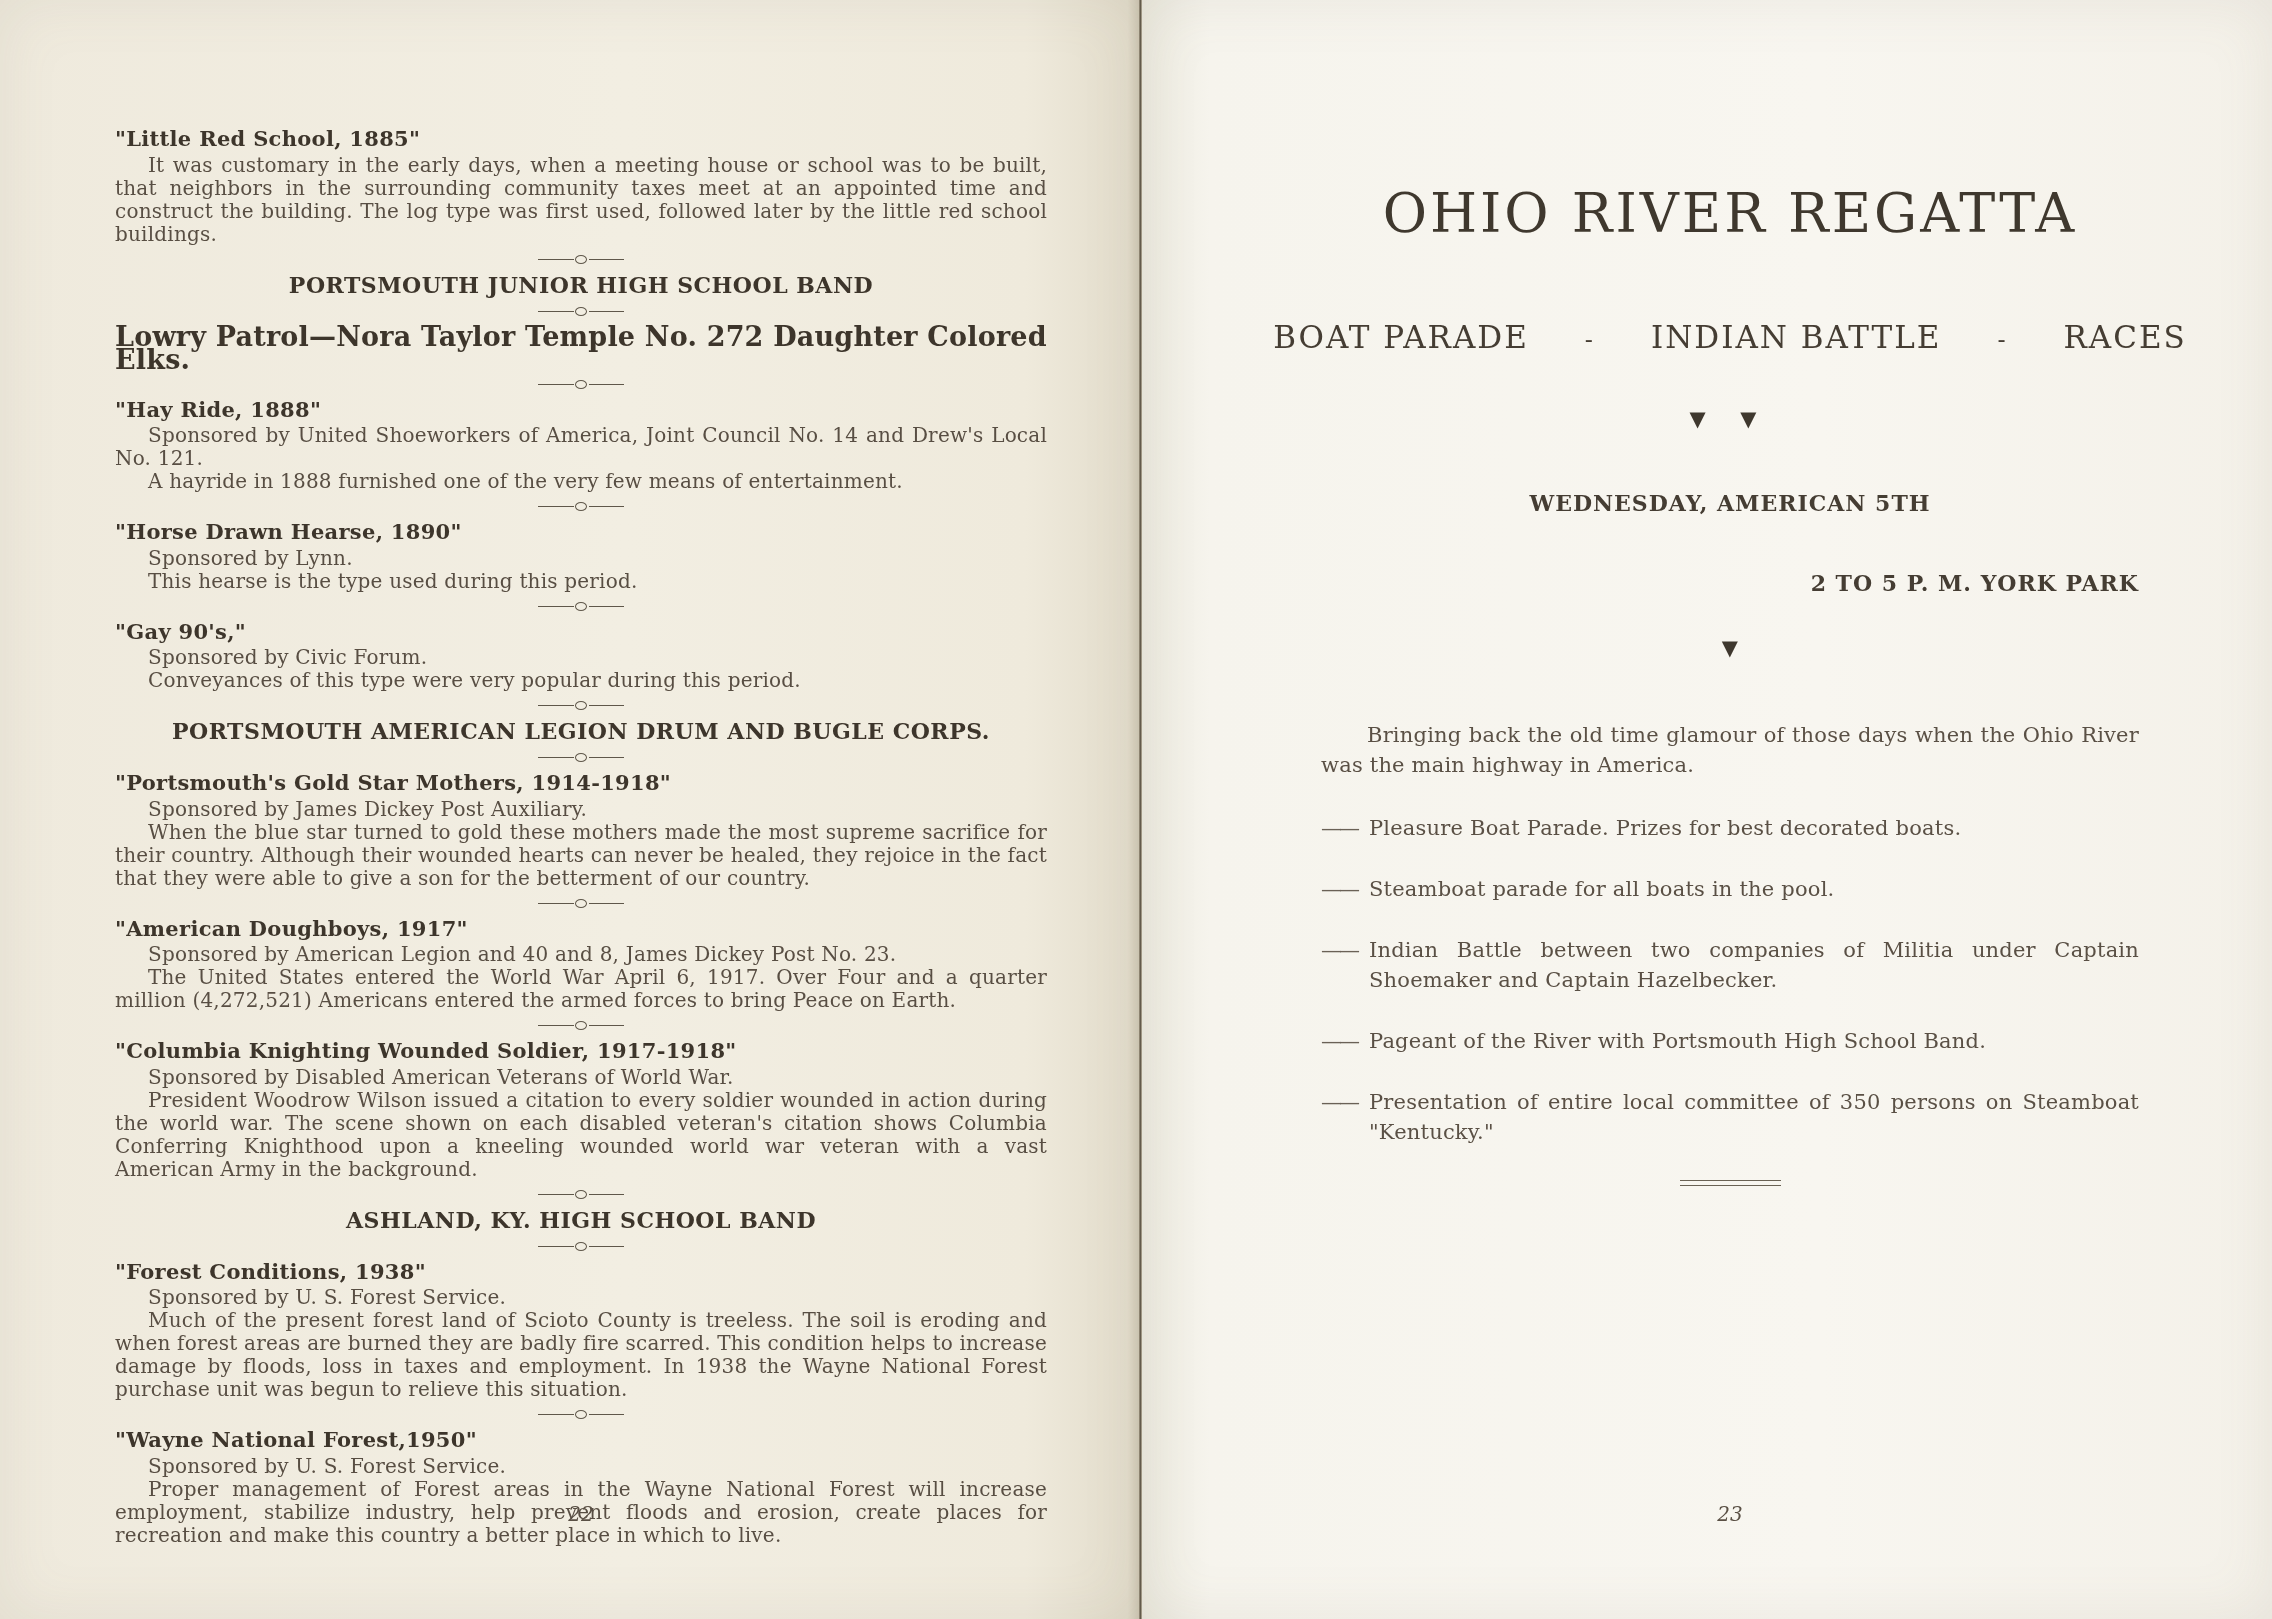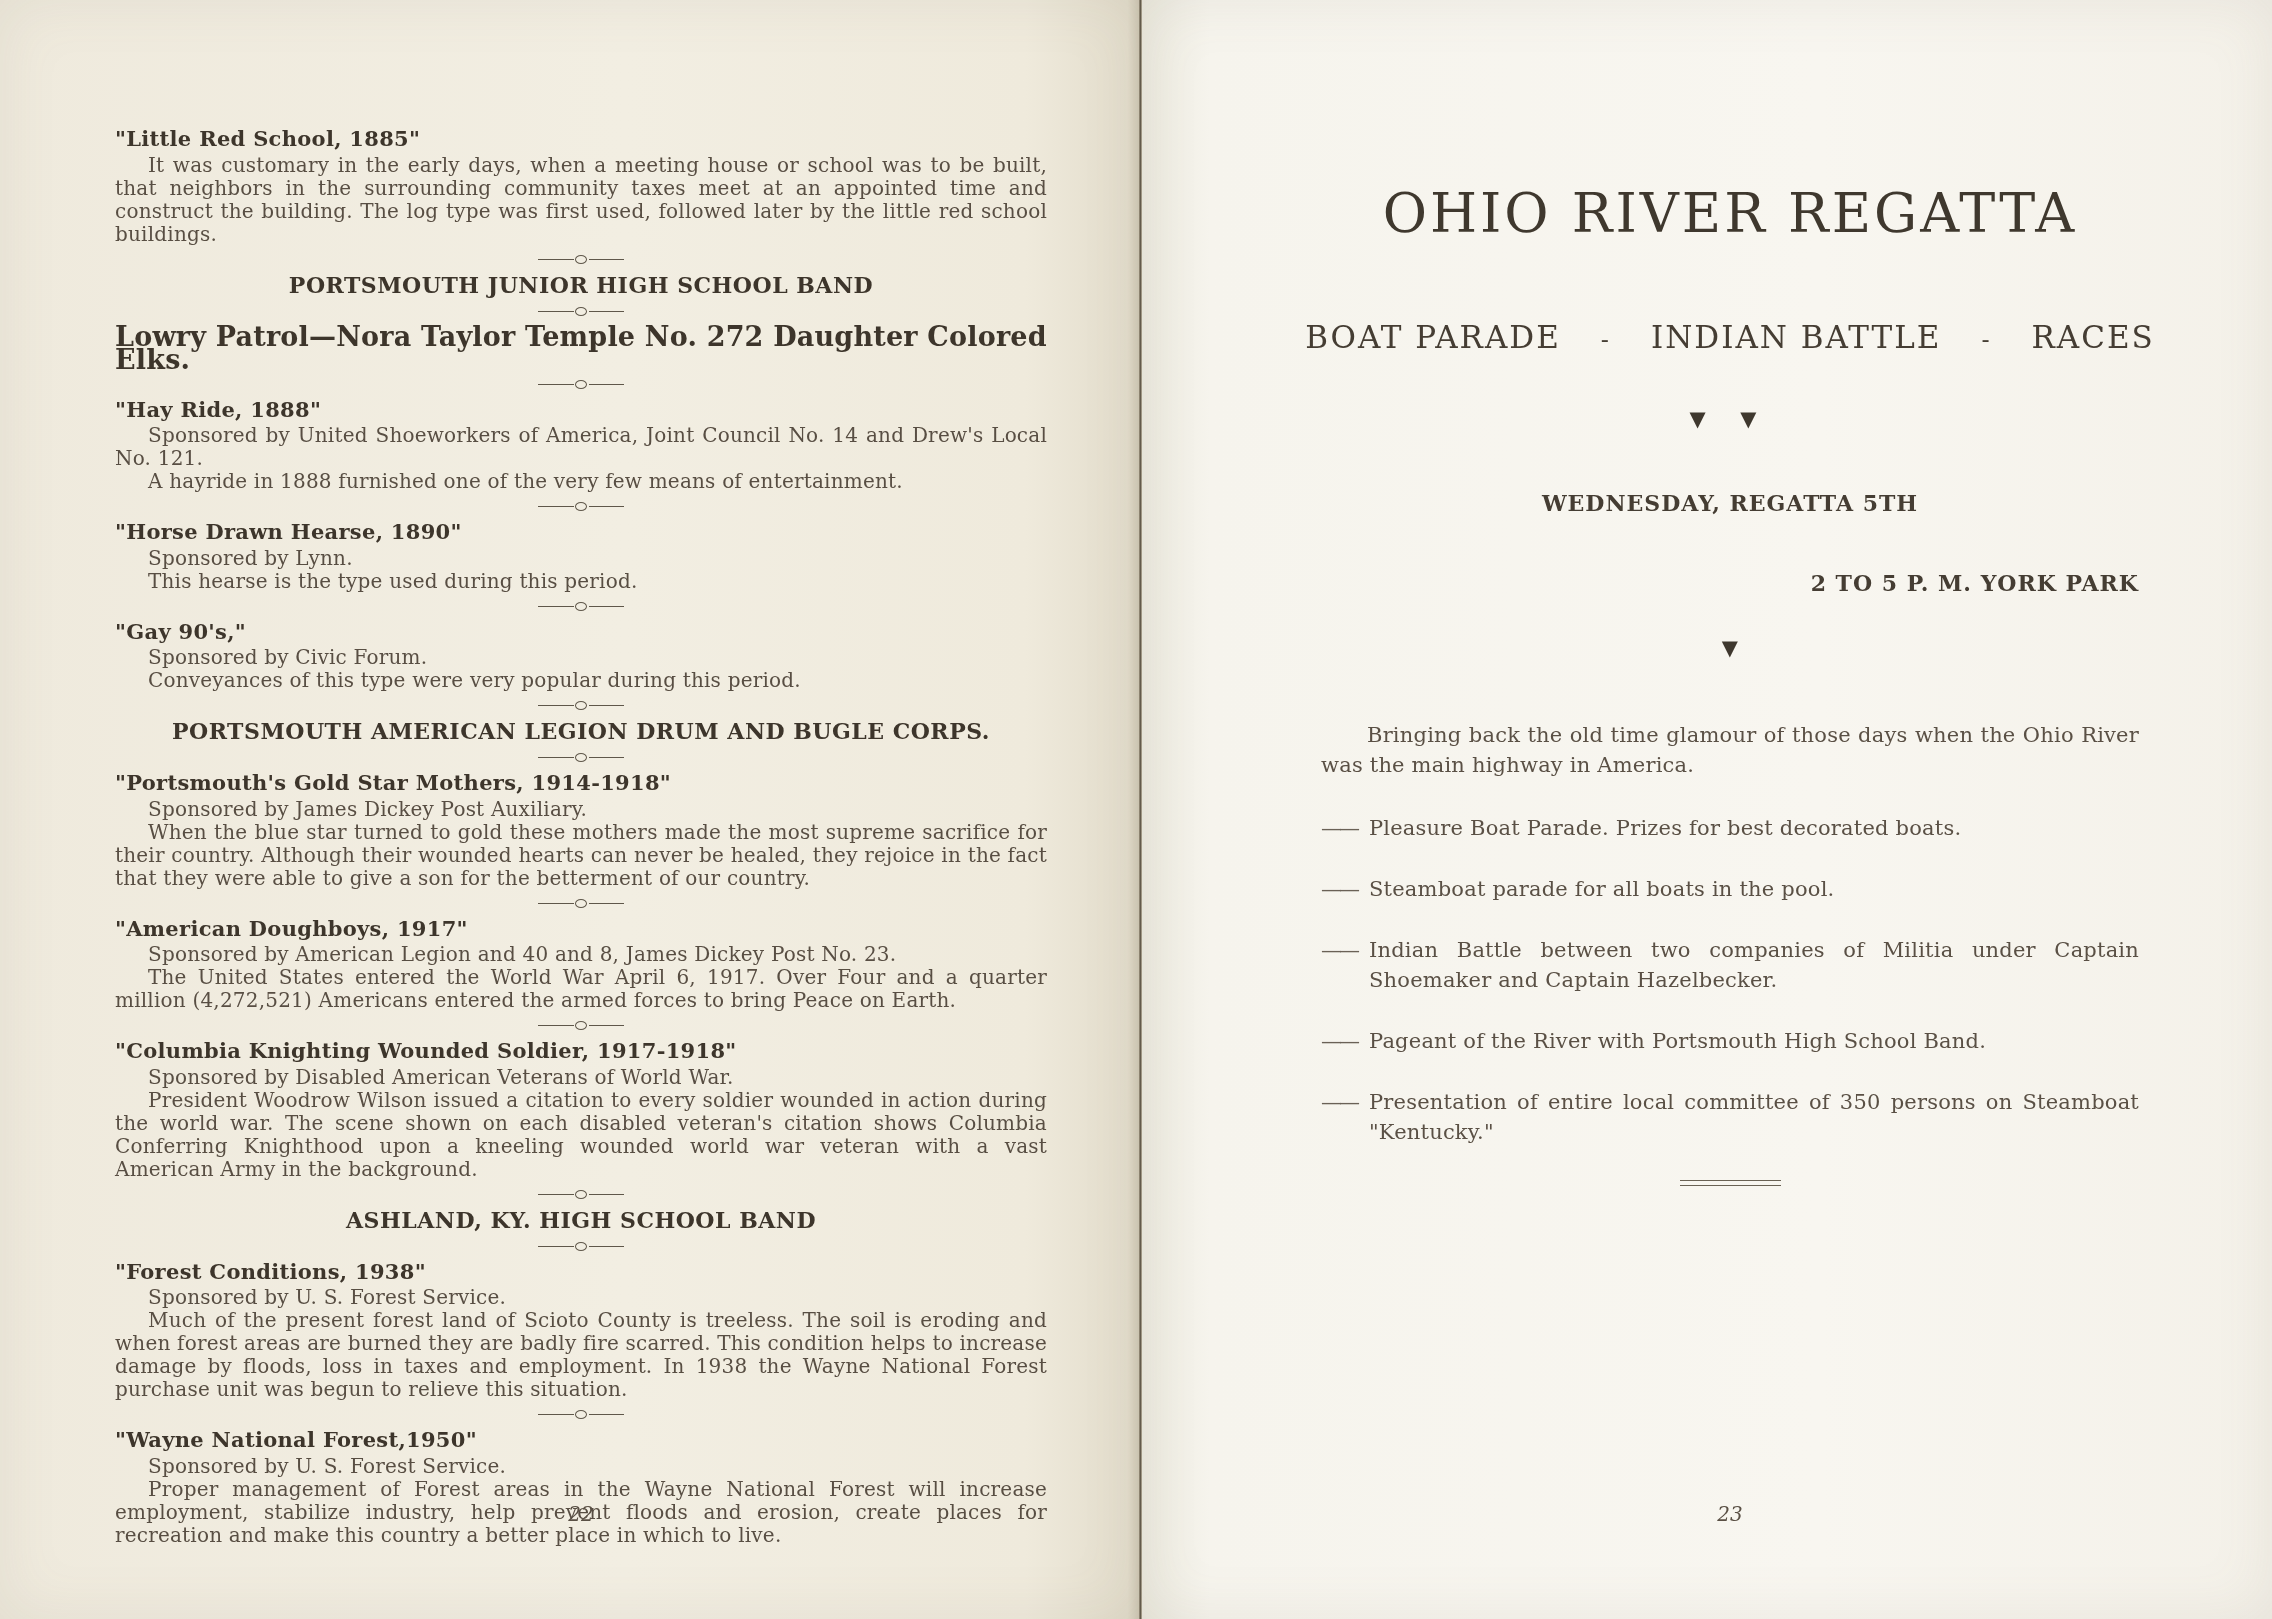--- a/index.html
+++ b/index.html
@@ -123,21 +123,21 @@
     text-align: center;
     letter-spacing: 3px;
     margin: 16px 0 75px 0;
     line-height: 61px;
     white-space: nowrap;
   }
   .rp-subtitle {
     display: flex;
     justify-content: center;
     align-items: baseline;
-    gap: 40px;
+    gap: 56px;
     font-size: 31px;
     color: #453d33;
     letter-spacing: 2px;
     margin: 0 0 52px 0;
     white-space: nowrap;
   }
   .rp-subtitle .sep { font-size: 24px; }
   .rp-arrows {
     text-align: center;
     font-size: 21px;
@@ -319,21 +319,21 @@
     <div class="rp-content">
       <h1 class="rp-title">OHIO RIVER REGATTA</h1>
       <div class="rp-subtitle" id="rp-subtitle">
           <span class="sub-item">BOAT PARADE</span>
           <span class="sep">-</span>
           <span class="sub-item">INDIAN BATTLE</span>
           <span class="sep">-</span>
           <span class="sub-item">RACES</span>
         </div>
       <div class="rp-arrows">▼ ▼</div>
-      <div class="rp-date">WEDNESDAY, REGATTA 5TH</div>
+      <div class="rp-date">WEDNESDAY, AMERICAN 5TH</div>
       <div class="rp-timeplace">2 TO 5 P. M.  YORK PARK</div>
       <div class="rp-arrow-single">▼</div>
       <p class="rp-intro">Bringing back the old time glamour of those days when the Ohio River was the main highway in America.</p>
       <div id="rp-items">
           <div class="rp-item"><span class="marker">——</span>Pleasure Boat Parade.  Prizes for best decorated boats.</div>
           <div class="rp-item"><span class="marker">——</span>Steamboat parade for all boats in the pool.</div>
           <div class="rp-item"><span class="marker">——</span>Indian Battle between two companies of Militia under Captain Shoemaker and Captain Hazelbecker.</div>
           <div class="rp-item"><span class="marker">——</span>Pageant of the River with Portsmouth High School Band.</div>
           <div class="rp-item"><span class="marker">——</span>Presentation of entire local committee of 350 persons on Steamboat "Kentucky."</div>
         </div>

